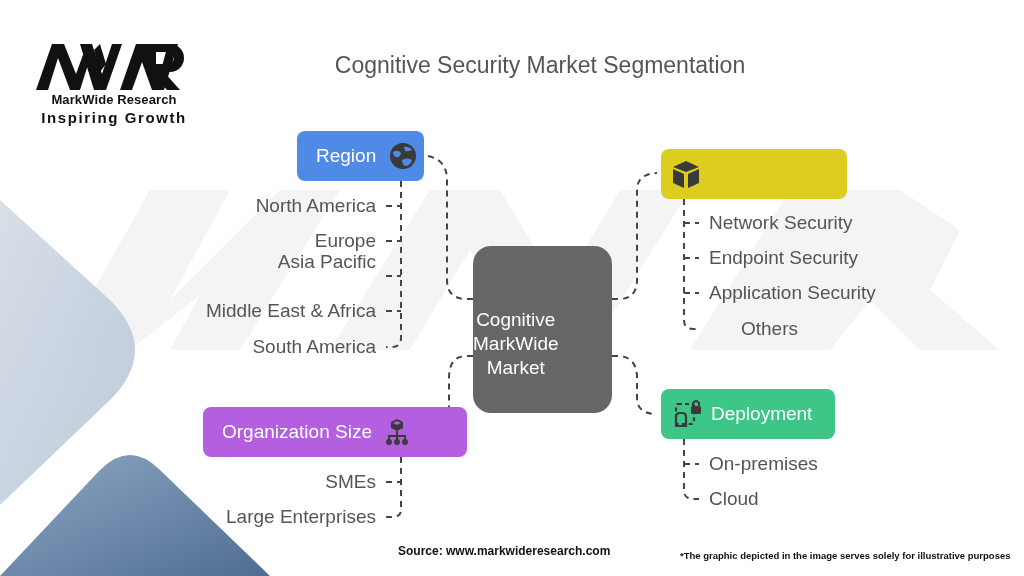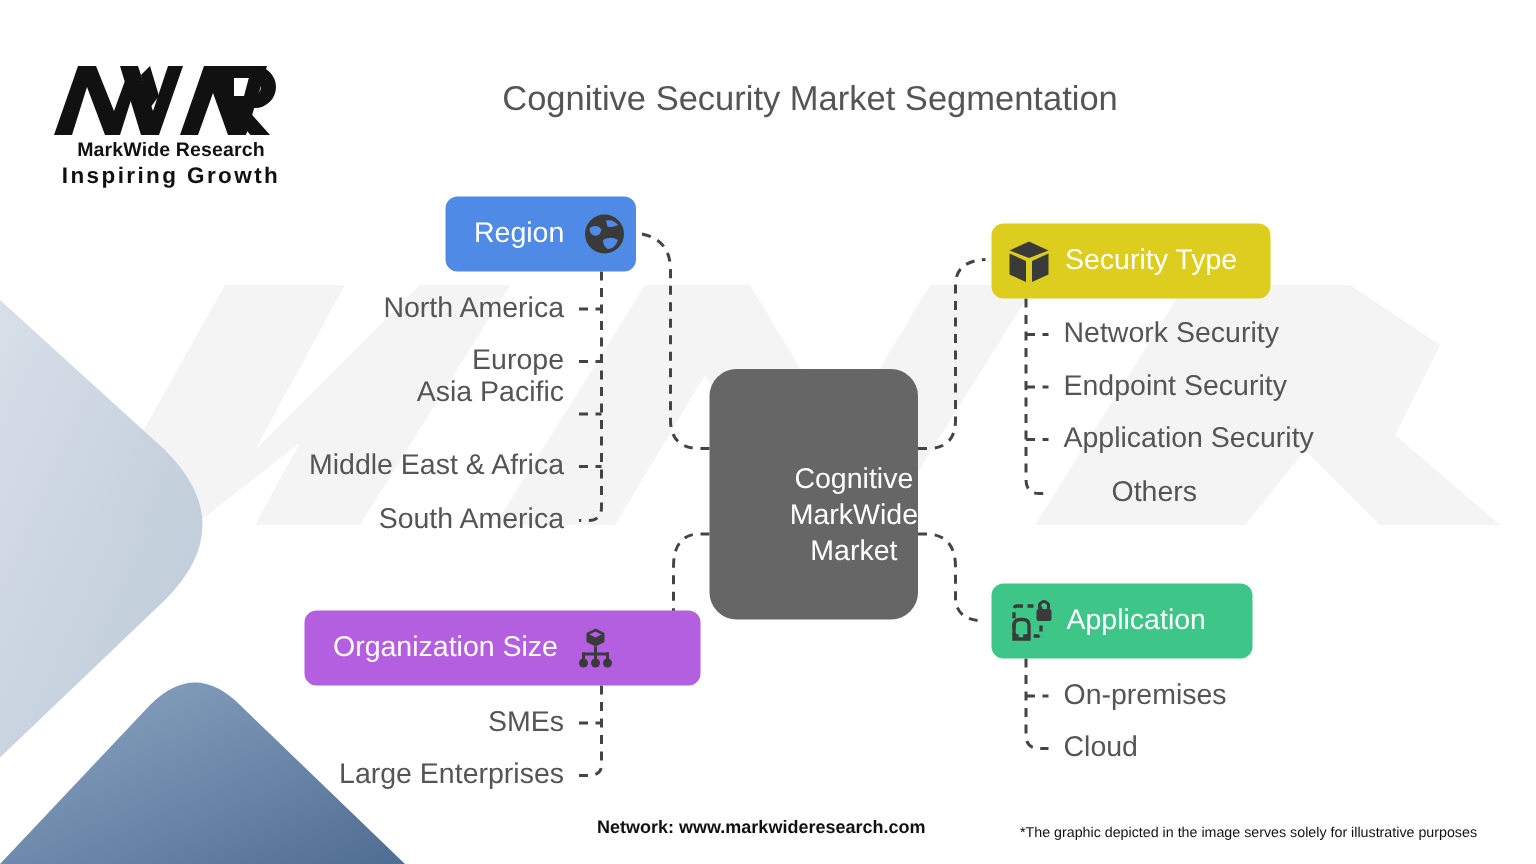--- a/index.html
+++ b/index.html
@@ -17,29 +17,29 @@
 
   .seg-box { position: absolute; height: 50px; border-radius: 8px; display: flex; align-items: center; color: #fff; font-size: 19px; }
   .seg-box .label { white-space: nowrap; }
   .seg-box .icon { display: inline-flex; width: 34px; height: 34px; align-items: center; justify-content: center; }
 
   .region-box { left: 297px; top: 131px; width: 127px; background: #4f8be6; padding-left: 19px; gap: 10px; }
   .org-box { left: 203px; top: 407px; width: 264px; background: #b45ee0; padding-left: 19px; gap: 8px; }
   .sec-box { left: 661px; top: 149px; width: 186px; background: #dccd1f; padding-left: 8px; gap: 7px; }
   .dep-box { left: 661px; top: 389px; width: 174px; background: #3ec688; padding-left: 10px; gap: 6px; }
 
-  .center-box { position: absolute; left: 473px; top: 246px; width: 139px; height: 167px; border-radius: 18px; background: #666666; color: #fff; font-size: 19px; line-height: 24px; display: flex; align-items: center; justify-content: flex-end; text-align: center; padding-top: 28px; }
+  .center-box { position: absolute; left: 473px; top: 246px; width: 139px; height: 167px; border-radius: 18px; background: #666666; color: #fff; font-size: 19px; line-height: 24px; display: flex; align-items: center; justify-content: flex-start; text-align: center; padding-top: 28px; }
 
   .item { position: absolute; font-size: 19px; color: #555; white-space: nowrap; line-height: 22px; }
   .item.right-align { text-align: right; }
 
   .connectors { position: absolute; left: 0; top: 0; width: 1024px; height: 576px; pointer-events: none; }
 
   .source { position: absolute; left: 398px; top: 544px; font-family: "Liberation Sans", sans-serif; font-weight: 700; font-size: 12px; color: #111; }
-  .disclaimer { position: absolute; left: 680px; top: 550px; font-family: "Liberation Sans", sans-serif; font-weight: 400; font-size: 9.5px; color: #111; }
+  .disclaimer { position: absolute; left: 680px; top: 550px; font-family: "Liberation Sans", sans-serif; font-weight: 700; font-size: 9.5px; color: #111; }
 </style>
 </head>
 <body>
 
 <svg class="bg-layer" viewBox="0 0 1024 576">
   <defs>
     <linearGradient id="gLight" x1="0" y1="0" x2="1" y2="1">
       <stop offset="0" stop-color="#d5dde7"></stop>
       <stop offset="1" stop-color="#b9c7d6"></stop>
     </linearGradient>
@@ -143,47 +143,46 @@
 <div class="item right-align" style="right:648px; top:506px;">Large Enterprises</div>
 
 <div class="seg-box sec-box">
   <span class="icon">
     <svg width="32" height="32" viewBox="0 0 32 32">
       <polygon points="16,3 29,9 16,14 3,9" fill="#3a3a3a"></polygon>
       <polygon points="3,11 14,16 14,30 3,25" fill="#3a3a3a"></polygon>
       <polygon points="18,16 29,11 29,25 18,30" fill="#3a3a3a"></polygon>
     </svg>
   </span>
-  <span class="label">Security Type</span>
 </div>
 
 <div class="item" style="left:709px; top:212px;">Network Security</div>
 <div class="item" style="left:709px; top:247px;">Endpoint Security</div>
 <div class="item" style="left:709px; top:282px;">Application Security</div>
 <div class="item" style="left:709px; top:318px;margin-left:32px;">Others</div>
 
 <div class="seg-box dep-box">
   <span class="icon">
     <svg width="32" height="32" viewBox="0 0 32 32">
       <g fill="none" stroke="#3a3a3a" stroke-width="2.2" stroke-dasharray="4,3">
         <rect x="4" y="6" width="18" height="20" rx="2"></rect>
       </g>
       <path d="M4,28 L4,19 Q4,15 8,15 L10,15 Q14,15 14,19 L14,28 Z" fill="none" stroke="#3a3a3a" stroke-width="2.2"></path>
       <rect x="19" y="8" width="10" height="8" rx="1.5" fill="#3a3a3a"></rect>
       <path d="M21,8 L21,5 Q24,1 27,5 L27,8" fill="none" stroke="#3a3a3a" stroke-width="2"></path>
     </svg>
   </span>
-  <span class="label">Application</span>
+  <span class="label">Deployment</span>
 </div>
 
 <div class="item" style="left:709px; top:453px;">On-premises</div>
 <div class="item" style="left:709px; top:488px;">Cloud</div>
 
 <div class="center-box">
   <div>
     <div>Cognitive</div>
     <div>MarkWide</div>
     <div>Market</div>
   </div>
 </div>
 
-<div class="source">Network: www.markwideresearch.com</div>
+<div class="source">Source: www.markwideresearch.com</div>
 <div class="disclaimer">*The graphic depicted in the image serves solely for illustrative purposes</div>
 
 </body></html>

